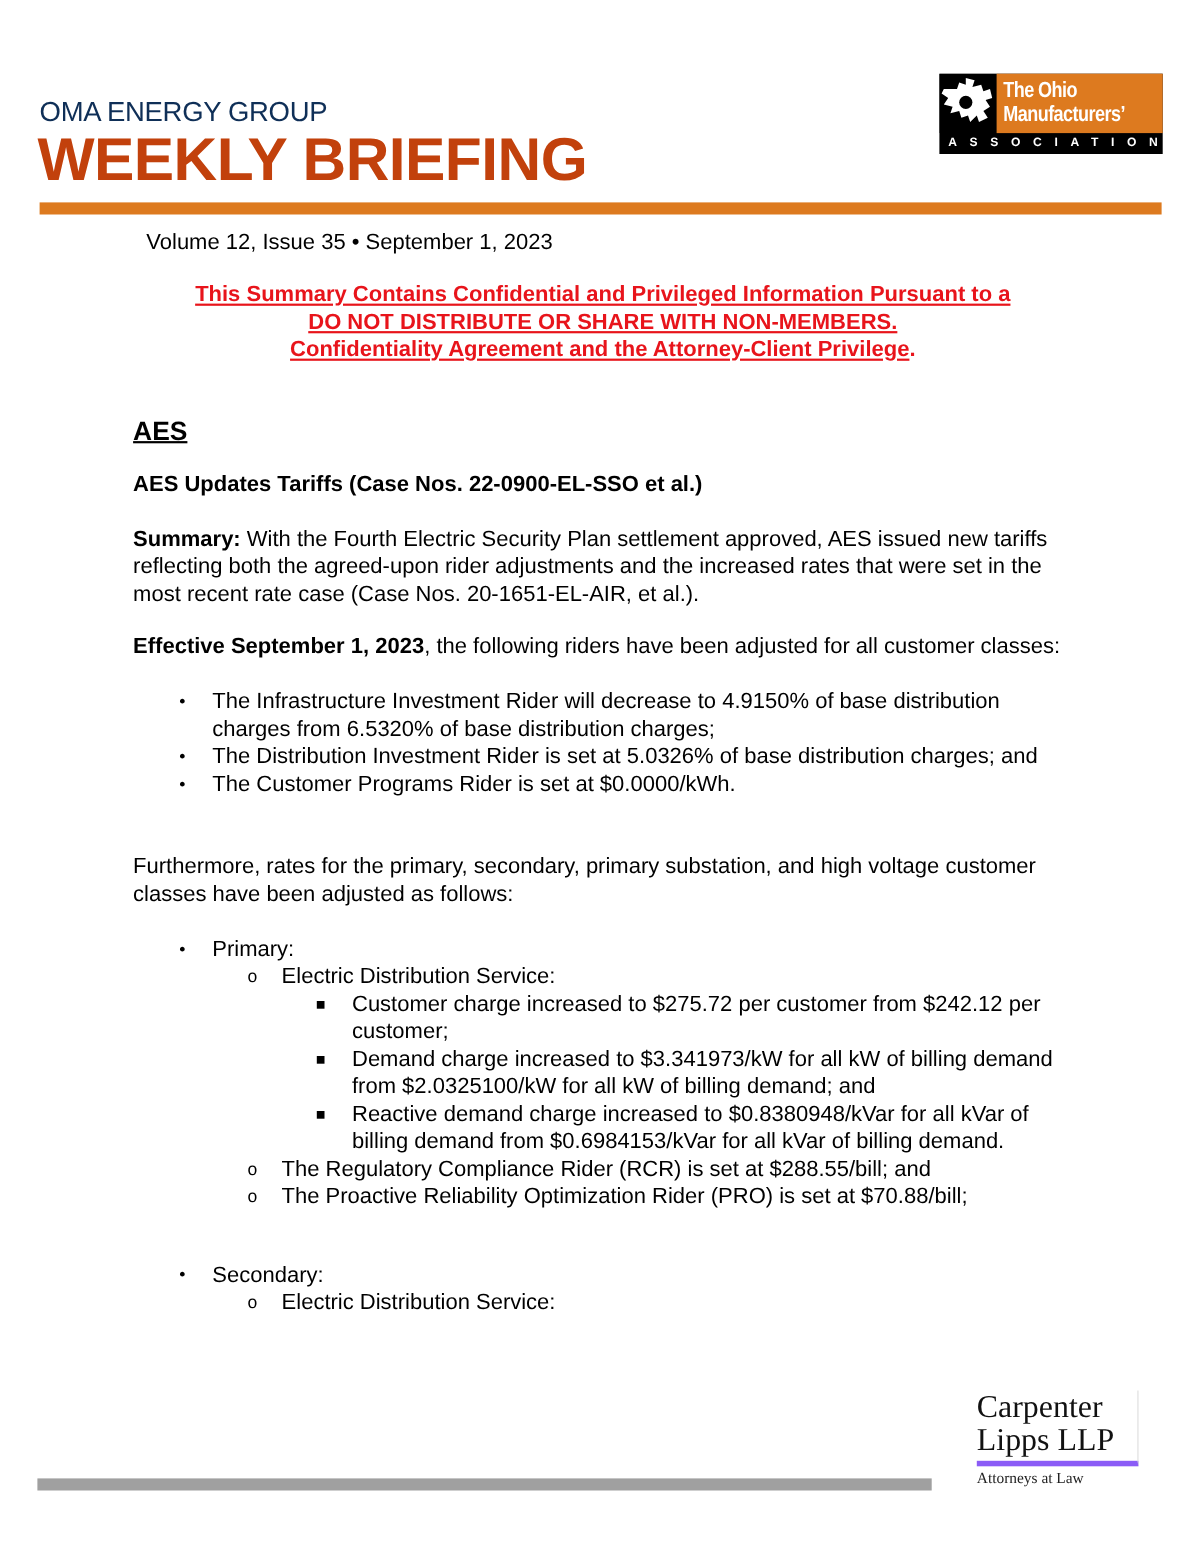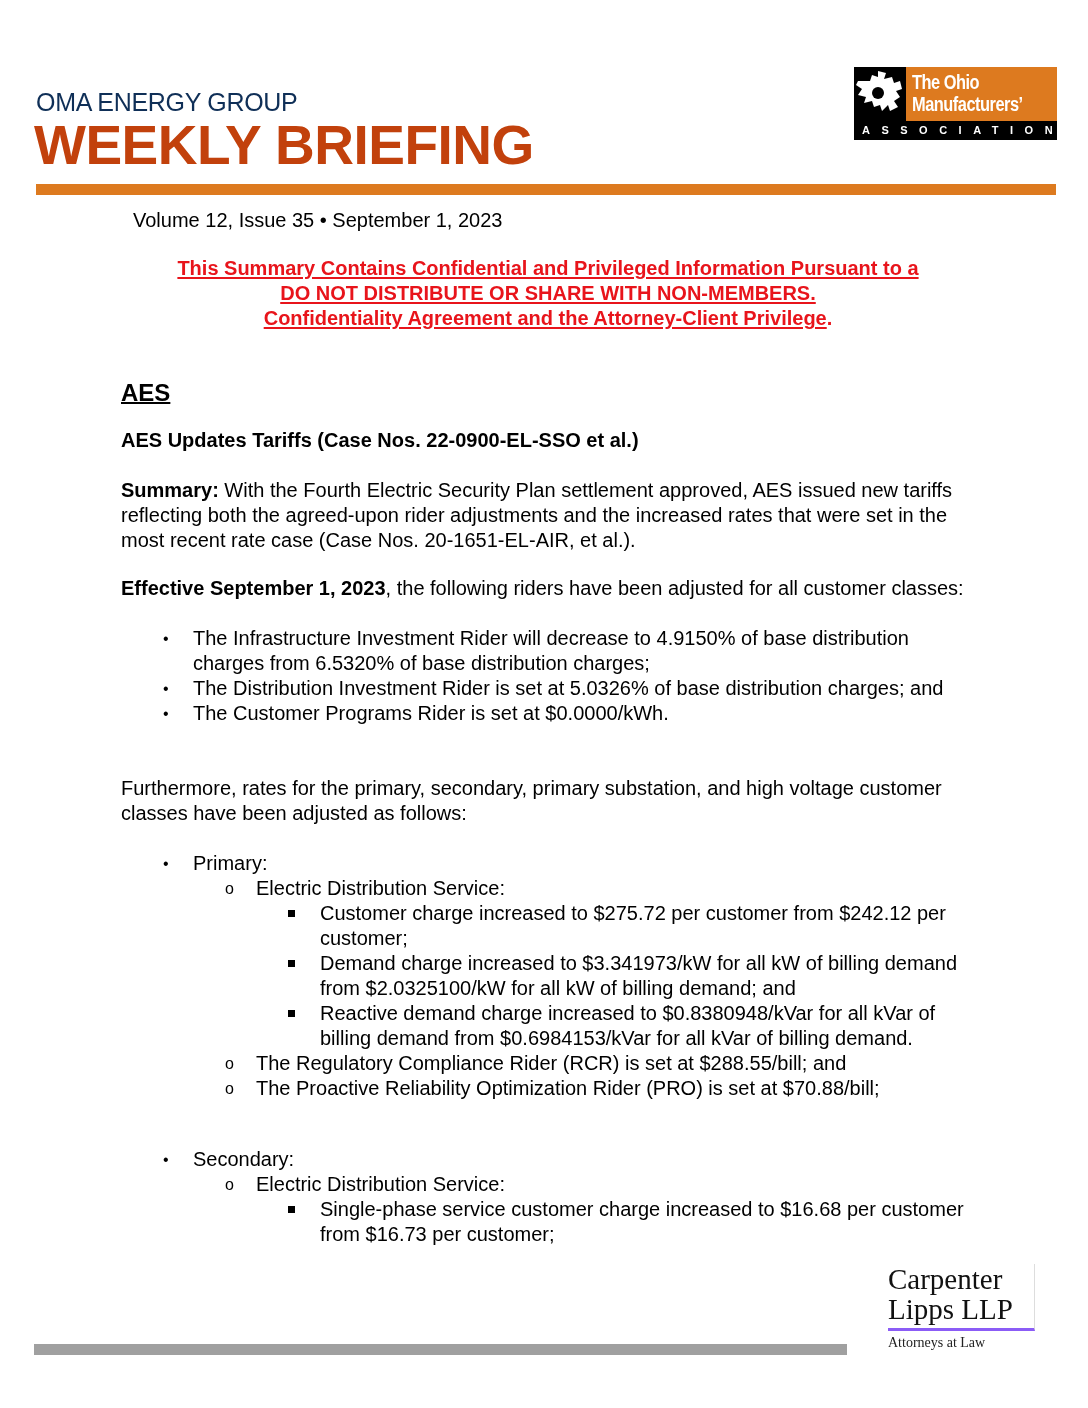--- a/index.html
+++ b/index.html
@@ -43,21 +43,21 @@
 
   .rules-list { left:121px; top:626px; width:860px; }
   .further { left:121px; top:776px; width:860px; }
   .primary-list { left:121px; top:851px; width:860px; }
   .secondary-list { left:121px; top:1147px; width:860px; }
 
   
   .gray-bar { left:34px; top:1344px; width:813px; height:11px; background:#a0a0a0; }
   .cl-logo { left:888px; top:1264px; width:150px; }
   .cl-logo .name { font-family:"Liberation Serif", serif; font-size:29px; line-height:30px; color:#111; }
-  .cl-logo .frame { border-right:1px solid #ddd; border-bottom:3px solid #8b5cf6; width:146px; padding-bottom:4px; }
+  .cl-logo .frame { border-right:1px solid #ddd; border-bottom:5px solid #8b5cf6; width:146px; padding-bottom:4px; }
   .cl-logo .tag { font-family:"Liberation Serif", serif; font-size:14px; color:#222; margin-top:4px; }
 </style>
 </head>
 <body>
 
 <div class="abs brand-top">OMA ENERGY GROUP</div>
 <div class="abs brand-main">WEEKLY BRIEFING</div>
 <div class="abs orange-bar"></div>
 
 <div class="abs oma-logo">
@@ -105,21 +105,20 @@
   <div class="sq-row"><span class="b"></span><span>Customer charge increased to $275.72 per customer from $242.12 per customer;</span></div>
   <div class="sq-row"><span class="b"></span><span>Demand charge increased to $3.341973/kW for all kW of billing demand from $2.0325100/kW for all kW of billing demand; and</span></div>
   <div class="sq-row"><span class="b"></span><span>Reactive demand charge increased to $0.8380948/kVar for all kVar of billing demand from $0.6984153/kVar for all kVar of billing demand.</span></div>
   <div class="sub-row"><span class="b">o</span><span>The Regulatory Compliance Rider (RCR) is set at $288.55/bill; and</span></div>
   <div class="sub-row"><span class="b">o</span><span>The Proactive Reliability Optimization Rider (PRO) is set at $70.88/bill;</span></div>
 </div>
 
 <div class="abs secondary-list txt">
   <div class="bullet-row"><span class="b">•</span><span>Secondary:</span></div>
   <div class="sub-row"><span class="b">o</span><span>Electric Distribution Service:</span></div>
-  <div class="sq-row"><span class="b"></span><span>Single-phase service customer charge increased to $16.68 per customer from $16.73 per customer;</span></div>
 </div>
 
 <div class="abs gray-bar"></div>
 <div class="abs cl-logo">
   <div class="frame">
     <div class="name">Carpenter</div>
     <div class="name">Lipps LLP</div>
   </div>
   <div class="tag">Attorneys at Law</div>
 </div>

